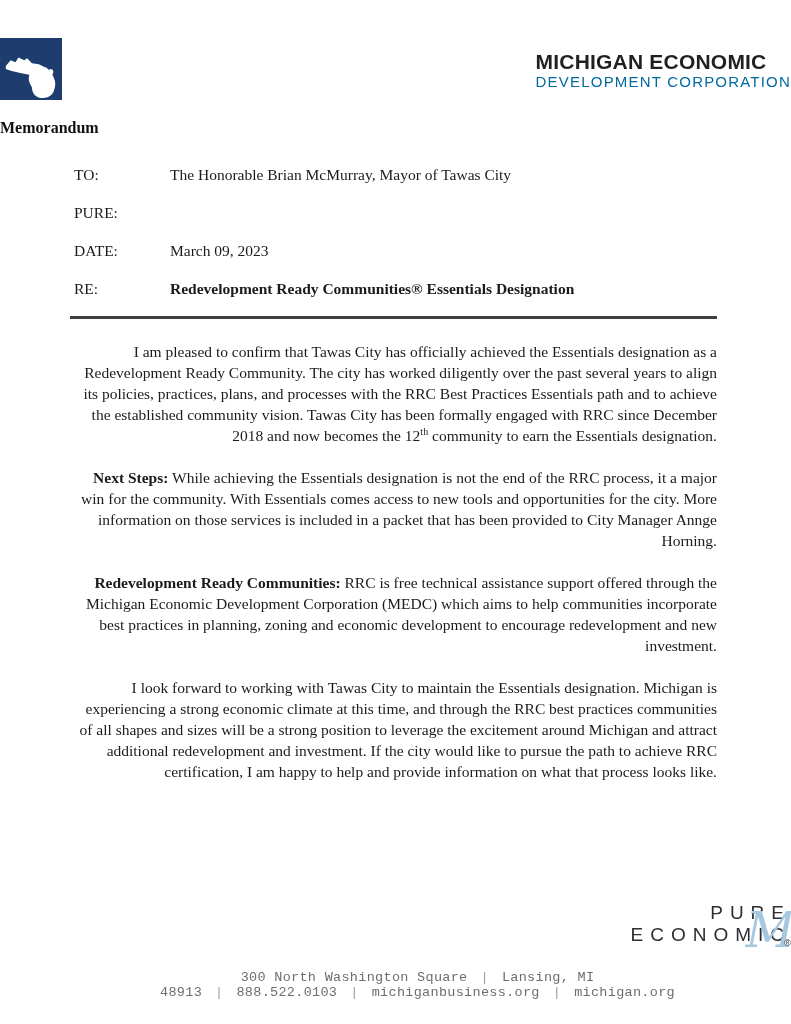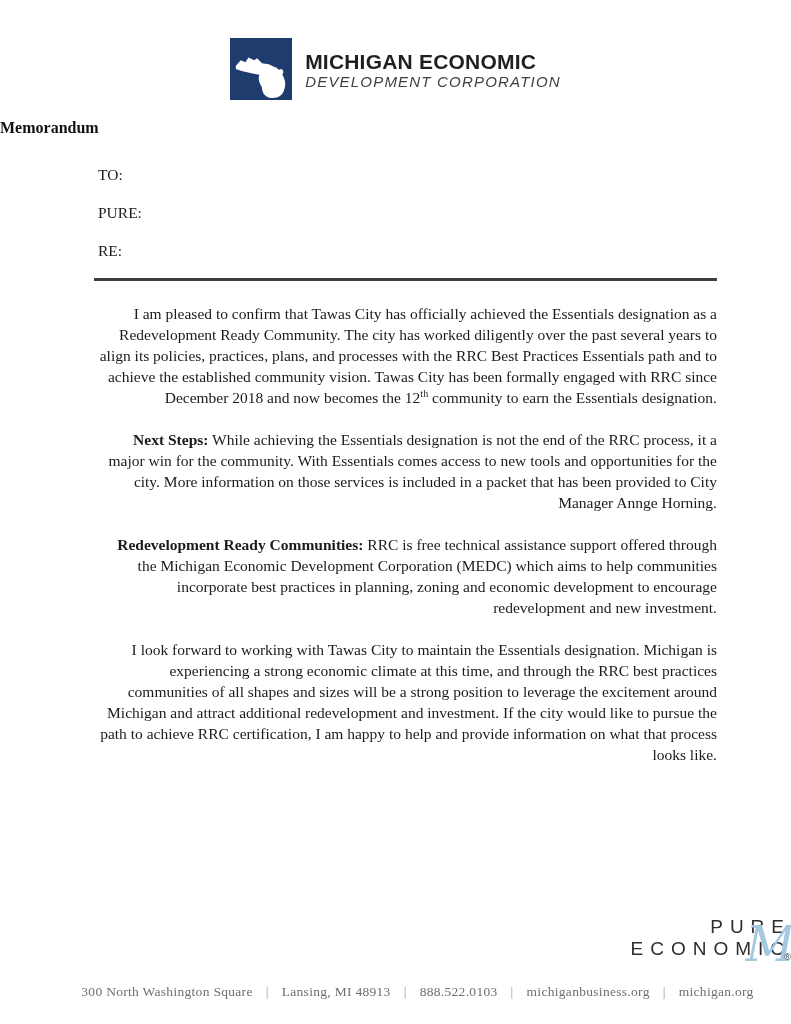--- a/index.html
+++ b/index.html
@@ -10,52 +10,51 @@
     height: 1024px;
     margin: 0 auto;
     background: #ffffff;
     font-family: "Liberation Serif", serif;
     color: #1b1b1b;
     overflow: hidden;
   }
   
   .org-logo {
     display: flex;
-    justify-content: center;
+    justify-content: space-between;
     align-items: flex-start;
     gap: 13px;
     padding-top: 38px;
   }
   .logo-square { width: 62px; height: 62px; flex: 0 0 auto; }
   .logo-square svg { display: block; }
   .logo-text { margin-top: 13px; font-family: "Liberation Sans", sans-serif; }
   .logo-line1 {
     font-size: 21px;
     font-weight: 700;
     letter-spacing: 0.2px;
     color: #221f20;
     line-height: 1.05;
   }
   .logo-line2 {
     font-size: 15px;
     font-weight: 400;
     letter-spacing: 1.2px;
-    color: #404040;
+    color: #0369a1;
     line-height: 1.15;
-    font-style: italic;
   }
   
   .memo-title {
     margin-top: 19px;
     text-align: left;
     font-size: 16px;
     font-weight: 700;
     color: #111111;
   }
-  .memo-content { padding: 0 74px 0 98px; margin-top: 6px; }
+  .memo-content { padding: 0 74px 0 74px; margin-top: 6px; }
   .meta { margin-top: 27px; }
   .meta-row { display: flex; margin-bottom: 17px; font-size: 15.5px; line-height: 21px; }
   .meta-label { width: 96px; flex: 0 0 auto; }
   .meta-value.bold { font-weight: 700; }
   .rule {
     border: none;
     border-top: 3px solid #3f3f3f;
     margin: 10px 0 0 -4px;
   }
   .body-text { margin-top: 22px; }
@@ -94,21 +93,21 @@
     font-size: 48px;
     font-weight: 400;
     color: #a5c8e1;
     line-height: 0;
     margin: 0 -4px 0 -8px;
     position: relative;
     top: 6px;
   }
   .pm-reg { font-size: 9px; vertical-align: super; position: relative; top: -8px; letter-spacing: 0; }
   .contact-line {
-    font-family: Liberation Serif, serif;
+    font-family: Liberation Mono, monospace;
     font-size: 13.5px;
     letter-spacing: 0.3px;
     color: #6d6e71;
     margin-bottom: 24px;
     padding-left: 44px;
   }
   .contact-line .sep { margin: 0 13px; color: #9b9da0; }
 </style>
 </head>
 <body>
@@ -129,26 +128,32 @@
     </div>
   </header>
 
   <h1 class="memo-title">Memorandum</h1>
 
   <div class="memo-content">
 
     <div class="meta">
       <div class="meta-row">
         <span class="meta-label">TO:</span>
+        <span class="meta-value">The Honorable Brian McMurray, Mayor of Tawas City</span>
       </div>
       <div class="meta-row">
         <span class="meta-label">PURE:</span>
       </div>
       <div class="meta-row">
+        <span class="meta-label">DATE:</span>
+        <span class="meta-value">March 09, 2023</span>
+      </div>
+      <div class="meta-row">
         <span class="meta-label">RE:</span>
+        <span class="meta-value bold">Redevelopment Ready Communities® Essentials Designation</span>
       </div>
     </div>
 
     <hr class="rule">
 
     <div class="body-text">
       <p><span>I am pleased to confirm that Tawas City has officially achieved the Essentials designation as a Redevelopment Ready Community. The city has worked diligently over the past several years to align its policies, practices, plans, and processes with the RRC Best Practices Essentials path and to achieve the established community vision. Tawas City has been formally engaged with RRC since December 2018 and now becomes the 12</span><sup>th</sup><span> community to earn the Essentials designation.</span></p>
       <p><strong>Next Steps:</strong><span> While achieving the Essentials designation is not the end of the RRC process, it a major win for the community. With Essentials comes access to new tools and opportunities for the city. More information on those services is included in a packet that has been provided to City Manager Annge Horning.</span></p>
       <p><strong>Redevelopment Ready Communities:</strong><span> RRC is free technical assistance support offered through the Michigan Economic Development Corporation (MEDC) which aims to help communities incorporate best practices in planning, zoning and economic development to encourage redevelopment and new investment.</span></p>
       <p>I look forward to working with Tawas City to maintain the Essentials designation. Michigan is experiencing a strong economic climate at this time, and through the RRC best practices communities of all shapes and sizes will be a strong position to leverage the excitement around Michigan and attract additional redevelopment and investment. If the city would like to pursue the path to achieve RRC certification, I am happy to help and provide information on what that process looks like.</p>

